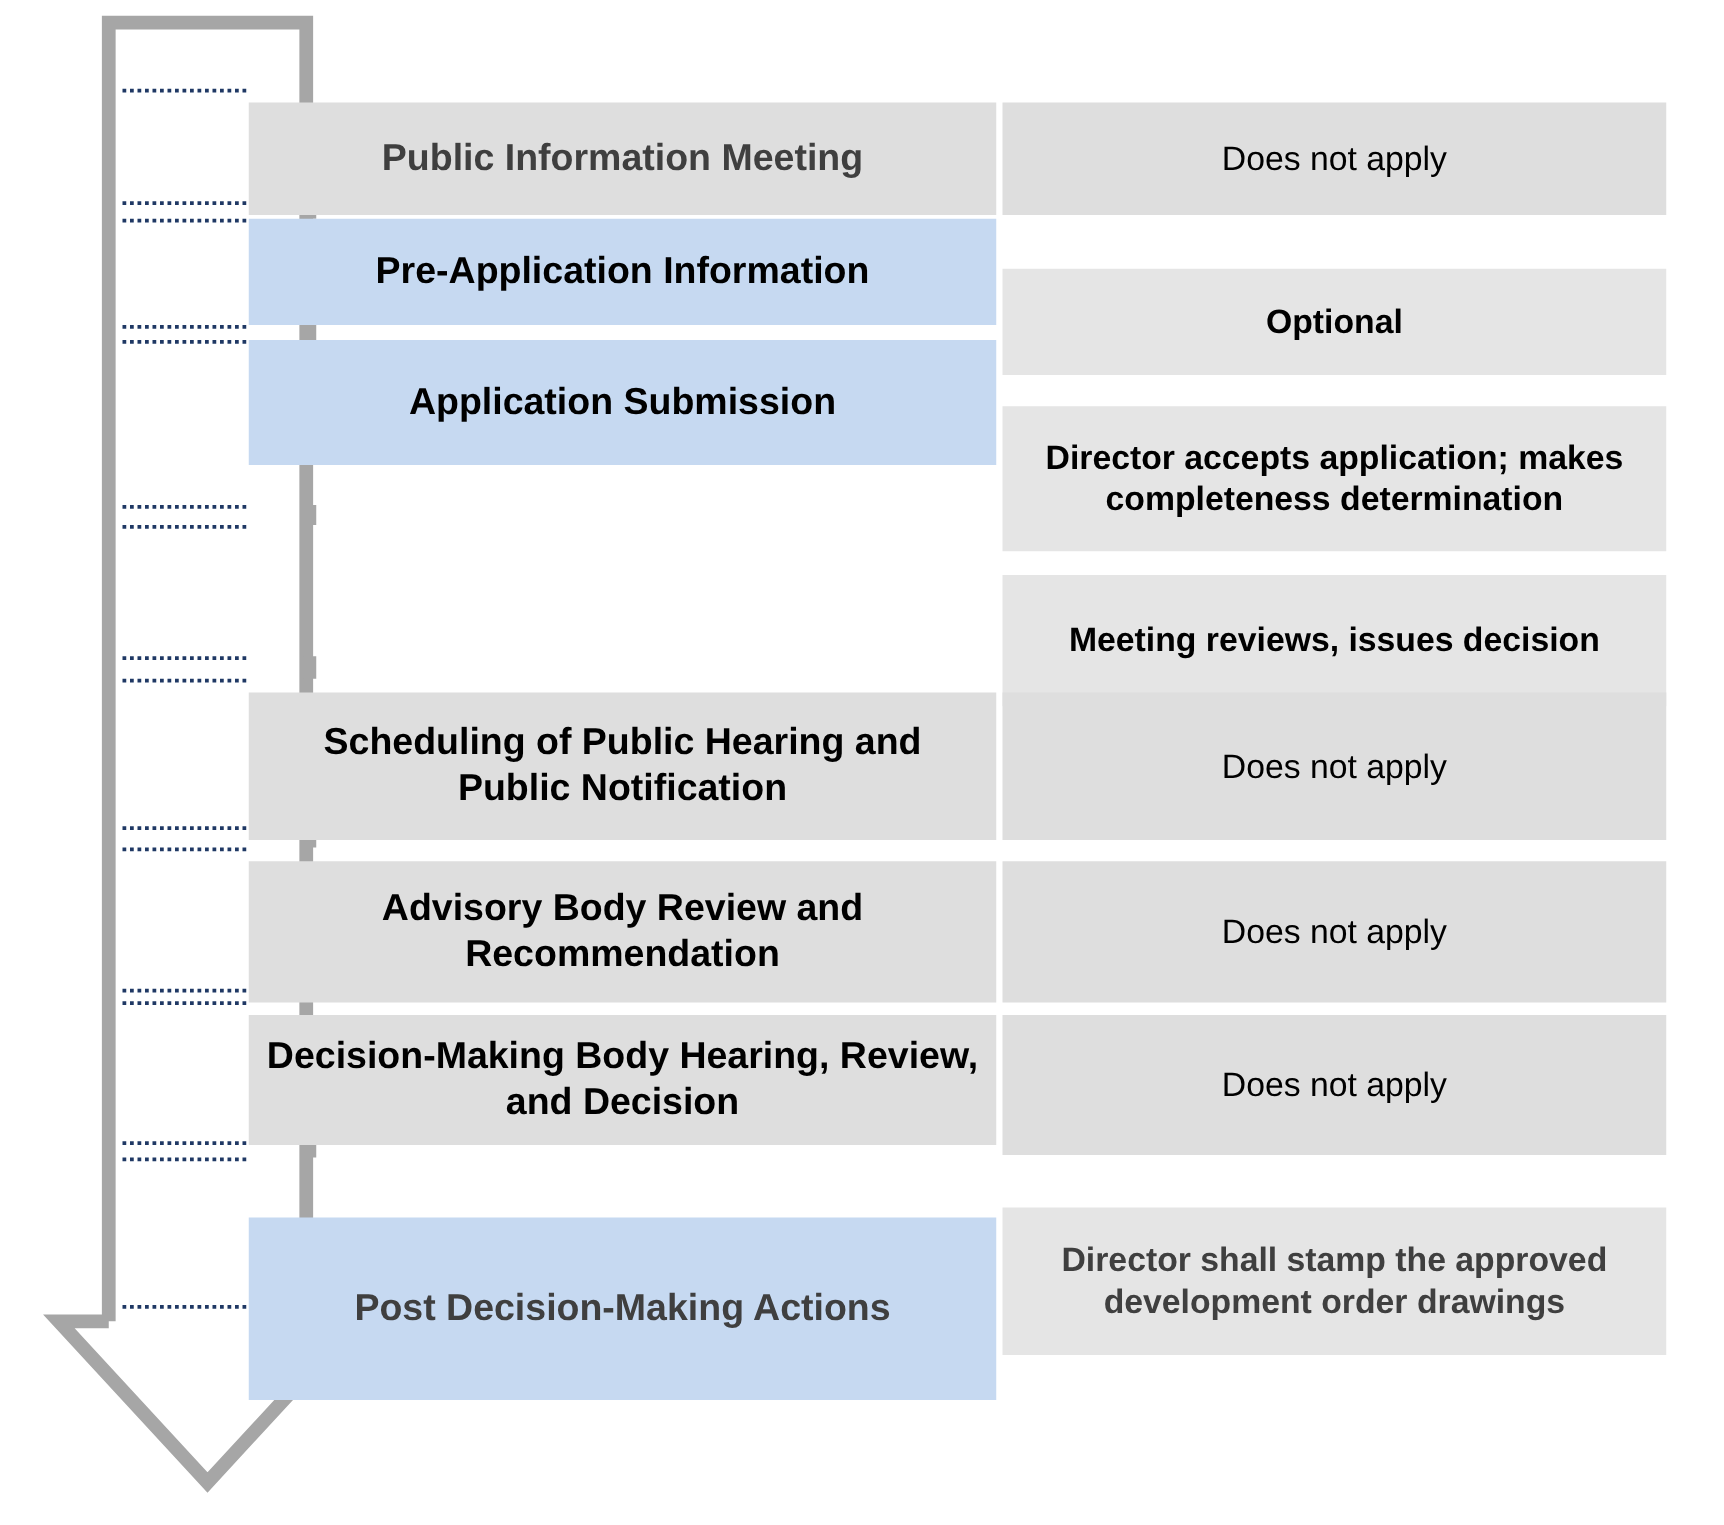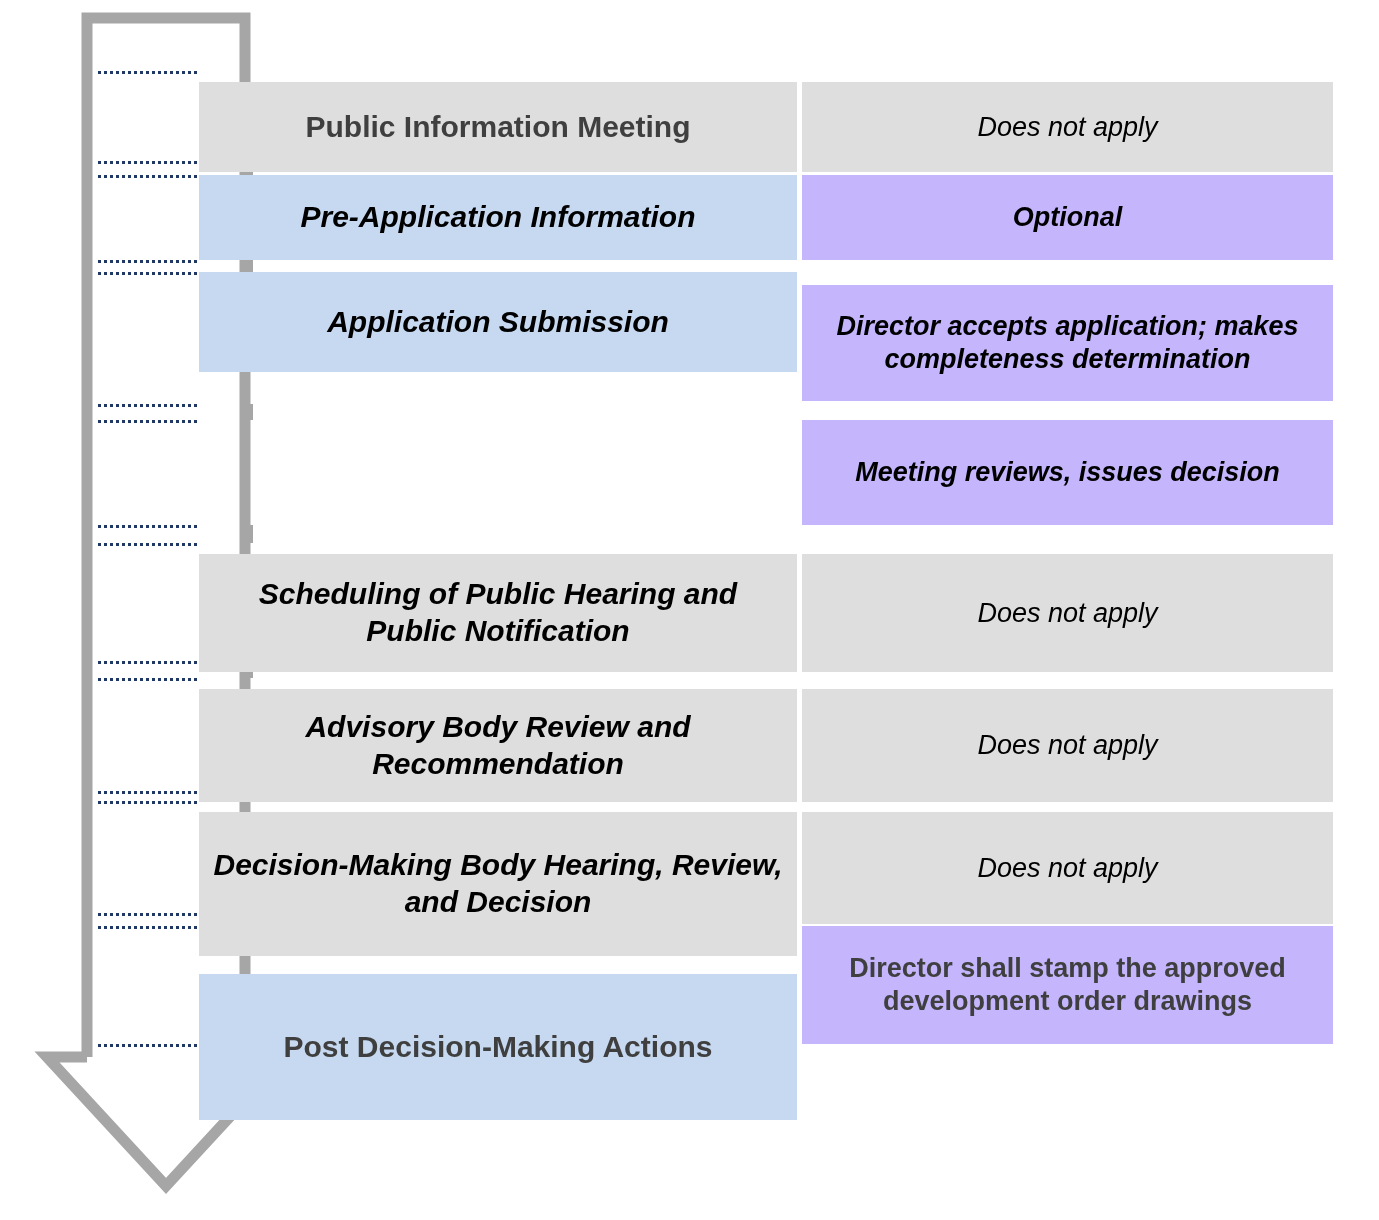--- a/index.html
+++ b/index.html
@@ -64,24 +64,24 @@
   }
   .cell-role {
     left: 802px;
     width: 531px;
     padding: 0 16px;
     font-size: 27px;
   }
 
   .fill-gray  { background: #dedede; margin-top: 11px; }
   .fill-blue  { background: #c6d9f1; }
-  .fill-green { background: #c4b5fd; }
+  .fill-green { background: #e5e5e5; margin-top: 40px; }
 
   .txt-dark   { color: #3f3f3f; }
-  .txt-black  { color: #000000; font-style: italic; }
+  .txt-black  { color: #000000; }
 
   .w-bold     { font-weight: bold; }
   .w-normal   { font-weight: normal; }
 </style>
 </head>
 <body>
 
 <div id="canvas">
 
   <svg id="arrow-layer" viewBox="0 0 1379 1220" width="1379" height="1220" aria-hidden="true">
@@ -123,19 +123,19 @@
   <div class="cell cell-role fill-green txt-black w-bold" style="top:285px;height:116px">Director accepts application; makes completeness determination</div>
 
   <div class="cell cell-role fill-green txt-black w-bold" style="top:420px;height:105px">Meeting reviews, issues decision</div>
 
   <div class="cell cell-step fill-gray txt-black w-bold" style="top:543px;height:118px">Scheduling of Public Hearing and Public Notification</div>
   <div class="cell cell-role fill-gray txt-black w-normal" style="top:543px;height:118px">Does not apply</div>
 
   <div class="cell cell-step fill-gray txt-black w-bold" style="top:678px;height:113px">Advisory Body Review and Recommendation</div>
   <div class="cell cell-role fill-gray txt-black w-normal" style="top:678px;height:113px">Does not apply</div>
 
-  <div class="cell cell-step fill-gray txt-black w-bold" style="top:801px;height:144px">Decision-Making Body Hearing, Review, and Decision</div>
+  <div class="cell cell-step fill-gray txt-black w-bold" style="top:801px;height:104px">Decision-Making Body Hearing, Review, and Decision</div>
   <div class="cell cell-role fill-gray txt-black w-normal" style="top:801px;height:112px">Does not apply</div>
 
   <div class="cell cell-step fill-blue txt-dark w-bold" style="top:974px;height:146px">Post Decision-Making Actions</div>
   <div class="cell cell-role fill-green txt-dark w-bold" style="top:926px;height:118px">Director shall stamp the approved development order drawings</div>
 
 </div>
 
 </body></html>

